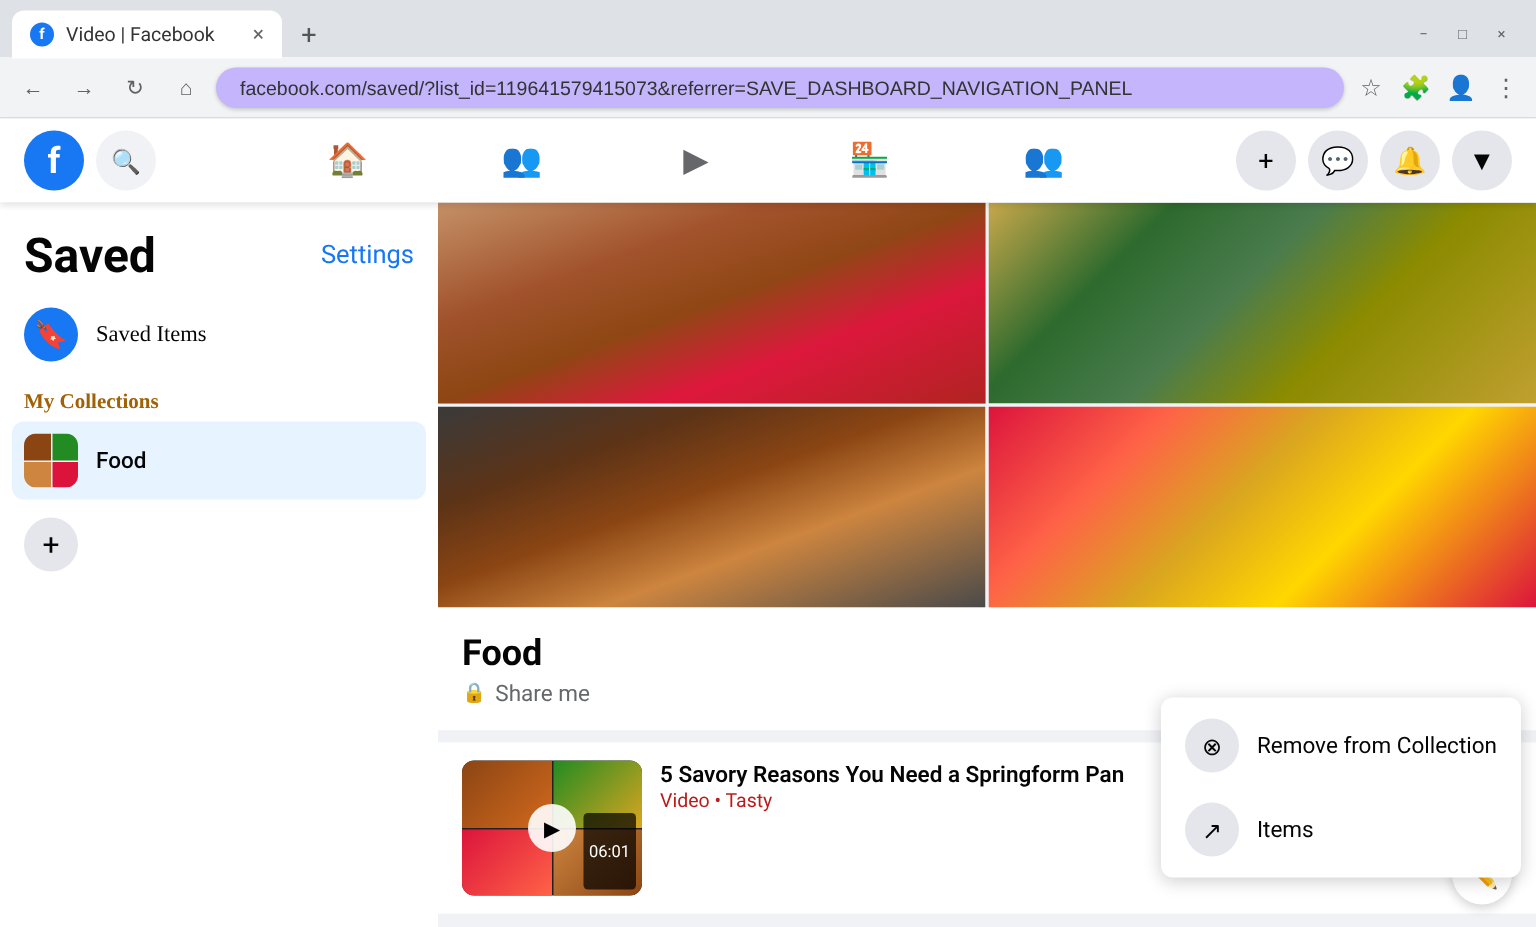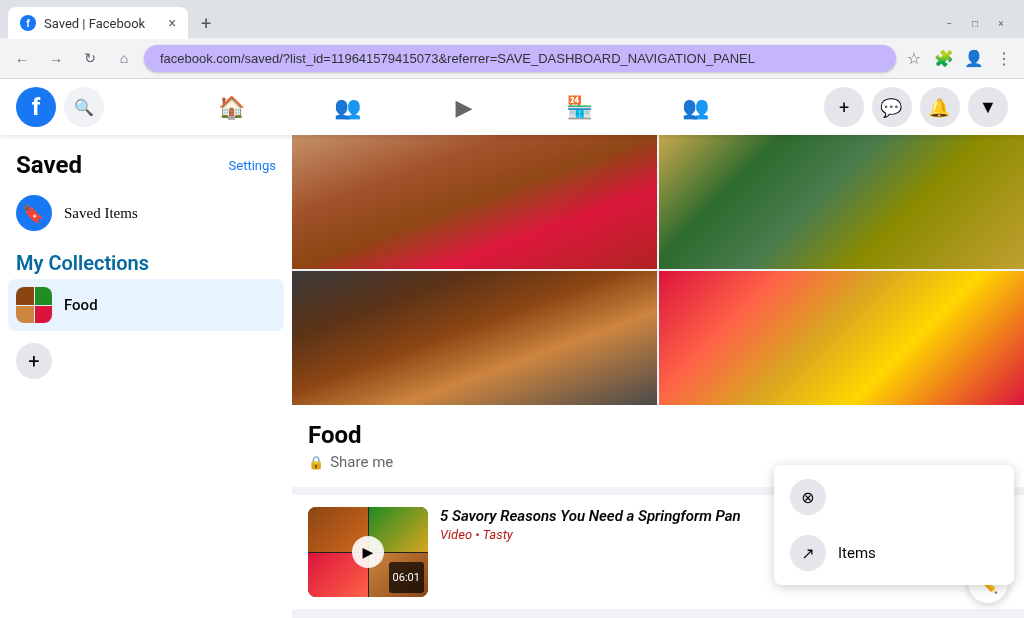--- a/index.html
+++ b/index.html
@@ -29,27 +29,27 @@
     .nav-icon-btn { width: 112px; height: 48px; display: flex; align-items: center; justify-content: center; border-radius: 8px; cursor: pointer; color: #65676b; font-size: 22px; position: relative; }
     .fb-nav-right { display: flex; align-items: center; gap: 8px; }
     .nav-pill-btn { background: #e4e6eb; border-radius: 50%; width: 40px; height: 40px; display: flex; align-items: center; justify-content: center; cursor: pointer; font-size: 18px; color: #050505; }
 
     
     .main-layout { display: flex; height: calc(618px - 38px - 40px - 56px); }
 
     
     .sidebar { width: 292px; background: white; padding: 16px 8px; flex-shrink: 0; overflow-y: auto; box-shadow: 2px 0 4px rgba(0,0,0,0.05); }
     .sidebar-title-row { display: flex; align-items: center; justify-content: space-between; padding: 0 8px; margin-bottom: 8px; }
-    .sidebar-title { font-size: 24px; font-weight: 700; color: #050505; }
-    .settings-link { color: #1877f2; font-size: 13px; cursor: pointer; }
+    .sidebar-title { font-size: 32px; font-weight: 700; color: #050505; }
+    .settings-link { color: #1877f2; font-size: 17px; cursor: pointer; }
     .sidebar-saved-items { display: flex; align-items: center; gap: 12px; padding: 8px; border-radius: 8px; cursor: pointer; margin-bottom: 4px; }
     .saved-items-icon { width: 36px; height: 36px; background: #1877f2; border-radius: 50%; display: flex; align-items: center; justify-content: center; color: white; font-size: 18px; }
     .saved-items-label { font-size: 15px; font-weight: 500; color: #050505; font-family: Liberation Serif, serif; }
 
-    .sidebar-section-title { font-size: 20px; font-weight: 600; color: #0369a1; padding: 8px 8px 4px; }
+    .sidebar-section-title { font-size: 14px; font-weight: 600; color: #a16207; padding: 8px 8px 4px; font-family: Liberation Serif, serif; }
     .collection-item { display: flex; align-items: center; gap: 12px; padding: 8px; border-radius: 8px; cursor: pointer; background: #e7f3ff; }
     .collection-thumb { width: 36px; height: 36px; border-radius: 8px; overflow: hidden; display: grid; grid-template-columns: 1fr 1fr; gap: 1px; }
     .collection-thumb-cell { background: #ccc; }
     .collection-thumb-cell:nth-child(1) { background: #8B4513; }
     .collection-thumb-cell:nth-child(2) { background: #228B22; }
     .collection-thumb-cell:nth-child(3) { background: #CD853F; }
     .collection-thumb-cell:nth-child(4) { background: #DC143C; }
     .collection-name { font-size: 15px; font-weight: 500; color: #050505; }
     .create-collection-btn { display: flex; align-items: center; gap: 8px; padding: 8px; border-radius: 8px; cursor: pointer; margin-top: 4px; }
     .create-icon { width: 36px; height: 36px; background: #e4e6eb; border-radius: 50%; display: flex; align-items: center; justify-content: center; font-size: 20px; color: #050505; }
@@ -75,22 +75,22 @@
     
     .video-card { display: flex; align-items: flex-start; gap: 12px; padding: 12px 16px; background: white; }
     .video-thumb { width: 120px; height: 90px; background: #222; border-radius: 8px; overflow: hidden; position: relative; flex-shrink: 0; }
     .video-thumb-grid { display: grid; grid-template-columns: 1fr 1fr; grid-template-rows: 1fr 1fr; gap: 1px; width: 100%; height: 100%; }
     .vtc { background: #555; }
     .vtc-1 { background: linear-gradient(135deg, #8B4513, #D2691E); }
     .vtc-2 { background: linear-gradient(135deg, #228B22, #DAA520); }
     .vtc-3 { background: linear-gradient(135deg, #DC143C, #FF6347); }
     .vtc-4 { background: linear-gradient(135deg, #CD853F, #8B4513); }
     .play-btn { position: absolute; top: 50%; left: 50%; transform: translate(-50%, -50%); width: 32px; height: 32px; background: rgba(255,255,255,0.9); border-radius: 50%; display: flex; align-items: center; justify-content: center; font-size: 14px; z-index: 2; }
-    .video-duration { position: absolute; bottom: 4px; right: 4px; background: rgba(0,0,0,0.7); color: white; font-size: 11px; padding: 9px 4px; border-radius: 3px; z-index: 2; margin-left: 37px; }
-    .video-info { flex: 1; font-style: italic; }
+    .video-duration { position: absolute; bottom: 4px; right: 4px; background: rgba(0,0,0,0.7); color: white; font-size: 11px; padding: 19px 4px; border-radius: 3px; z-index: 2; margin-left: 37px; }
+    .video-info { flex: 1; }
     .video-title { font-size: 15px; font-weight: 600; color: #050505; line-height: 1.3; }
     .video-meta { font-size: 13px; color: #b91c1c; margin-top: 0; }
 
     
     .context-menu { position: absolute; top: 330px; right: 10px; background: white; border-radius: 8px; box-shadow: 0 2px 12px rgba(0,0,0,0.2); padding: 4px 0; min-width: 240px; z-index: 100; }
     .context-menu-item { display: flex; align-items: center; gap: 12px; padding: 10px 16px; cursor: pointer; font-size: 15px; color: #050505; }
     .menu-item-icon { width: 36px; height: 36px; background: #e4e6eb; border-radius: 50%; display: flex; align-items: center; justify-content: center; font-size: 16px; }
 
     
     .content::-webkit-scrollbar { width: 8px; }
@@ -102,21 +102,21 @@
     
     .edit-fab { position: absolute; bottom: 16px; right: 16px; width: 40px; height: 40px; background: white; border-radius: 50%; box-shadow: 0 2px 8px rgba(0,0,0,0.2); display: flex; align-items: center; justify-content: center; cursor: pointer; font-size: 18px; color: #050505; }
   </style>
 </head>
 <body>
 
 <div class="browser-chrome">
   <div class="tab-bar">
     <div class="tab">
       <div class="tab-favicon">f</div>
-      <span>Saved | Facebook</span>
+      <span>Video | Facebook</span>
       <span class="tab-close">×</span>
     </div>
     <div class="new-tab-btn">+</div>
     <div class="window-controls">
       <div class="wc">−</div>
       <div class="wc">□</div>
       <div class="wc">×</div>
     </div>
   </div>
   <div class="address-bar-row">
@@ -229,20 +229,21 @@
         <div class="video-meta">Video • Tasty</div>
       </div>
       <div class="more-btn">•••</div>
     </div>
 
     <div class="edit-fab">✏️</div>
 
     <div class="context-menu">
       <div class="context-menu-item">
         <div class="menu-item-icon">⊗</div>
+        <span>Remove from Collection</span>
       </div>
       <div class="context-menu-item">
         <div class="menu-item-icon">↗</div>
         <span>Items</span>
       </div>
     </div>
   </div>
 </div>
 
 </body></html>

